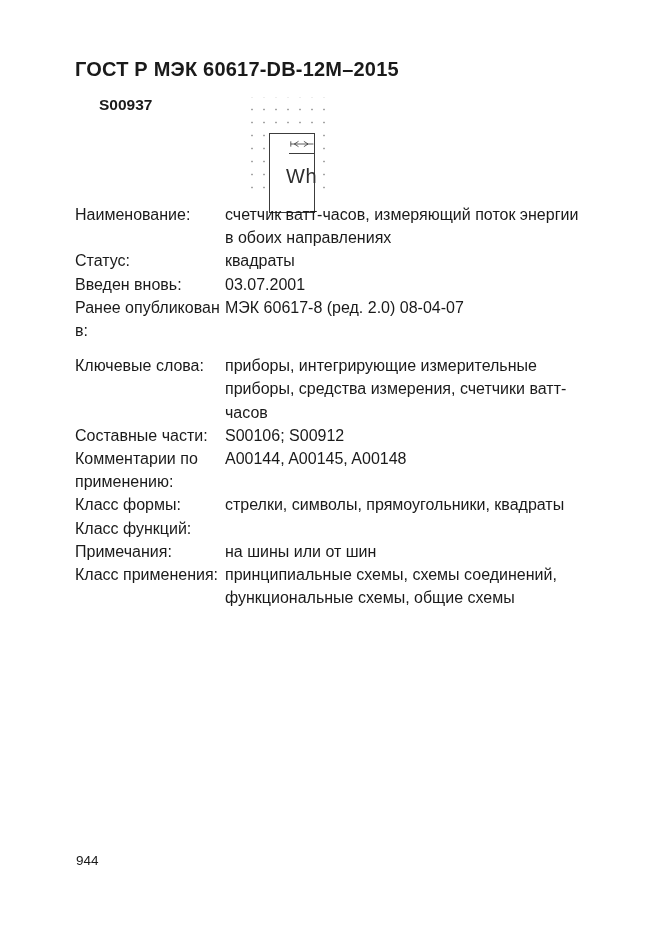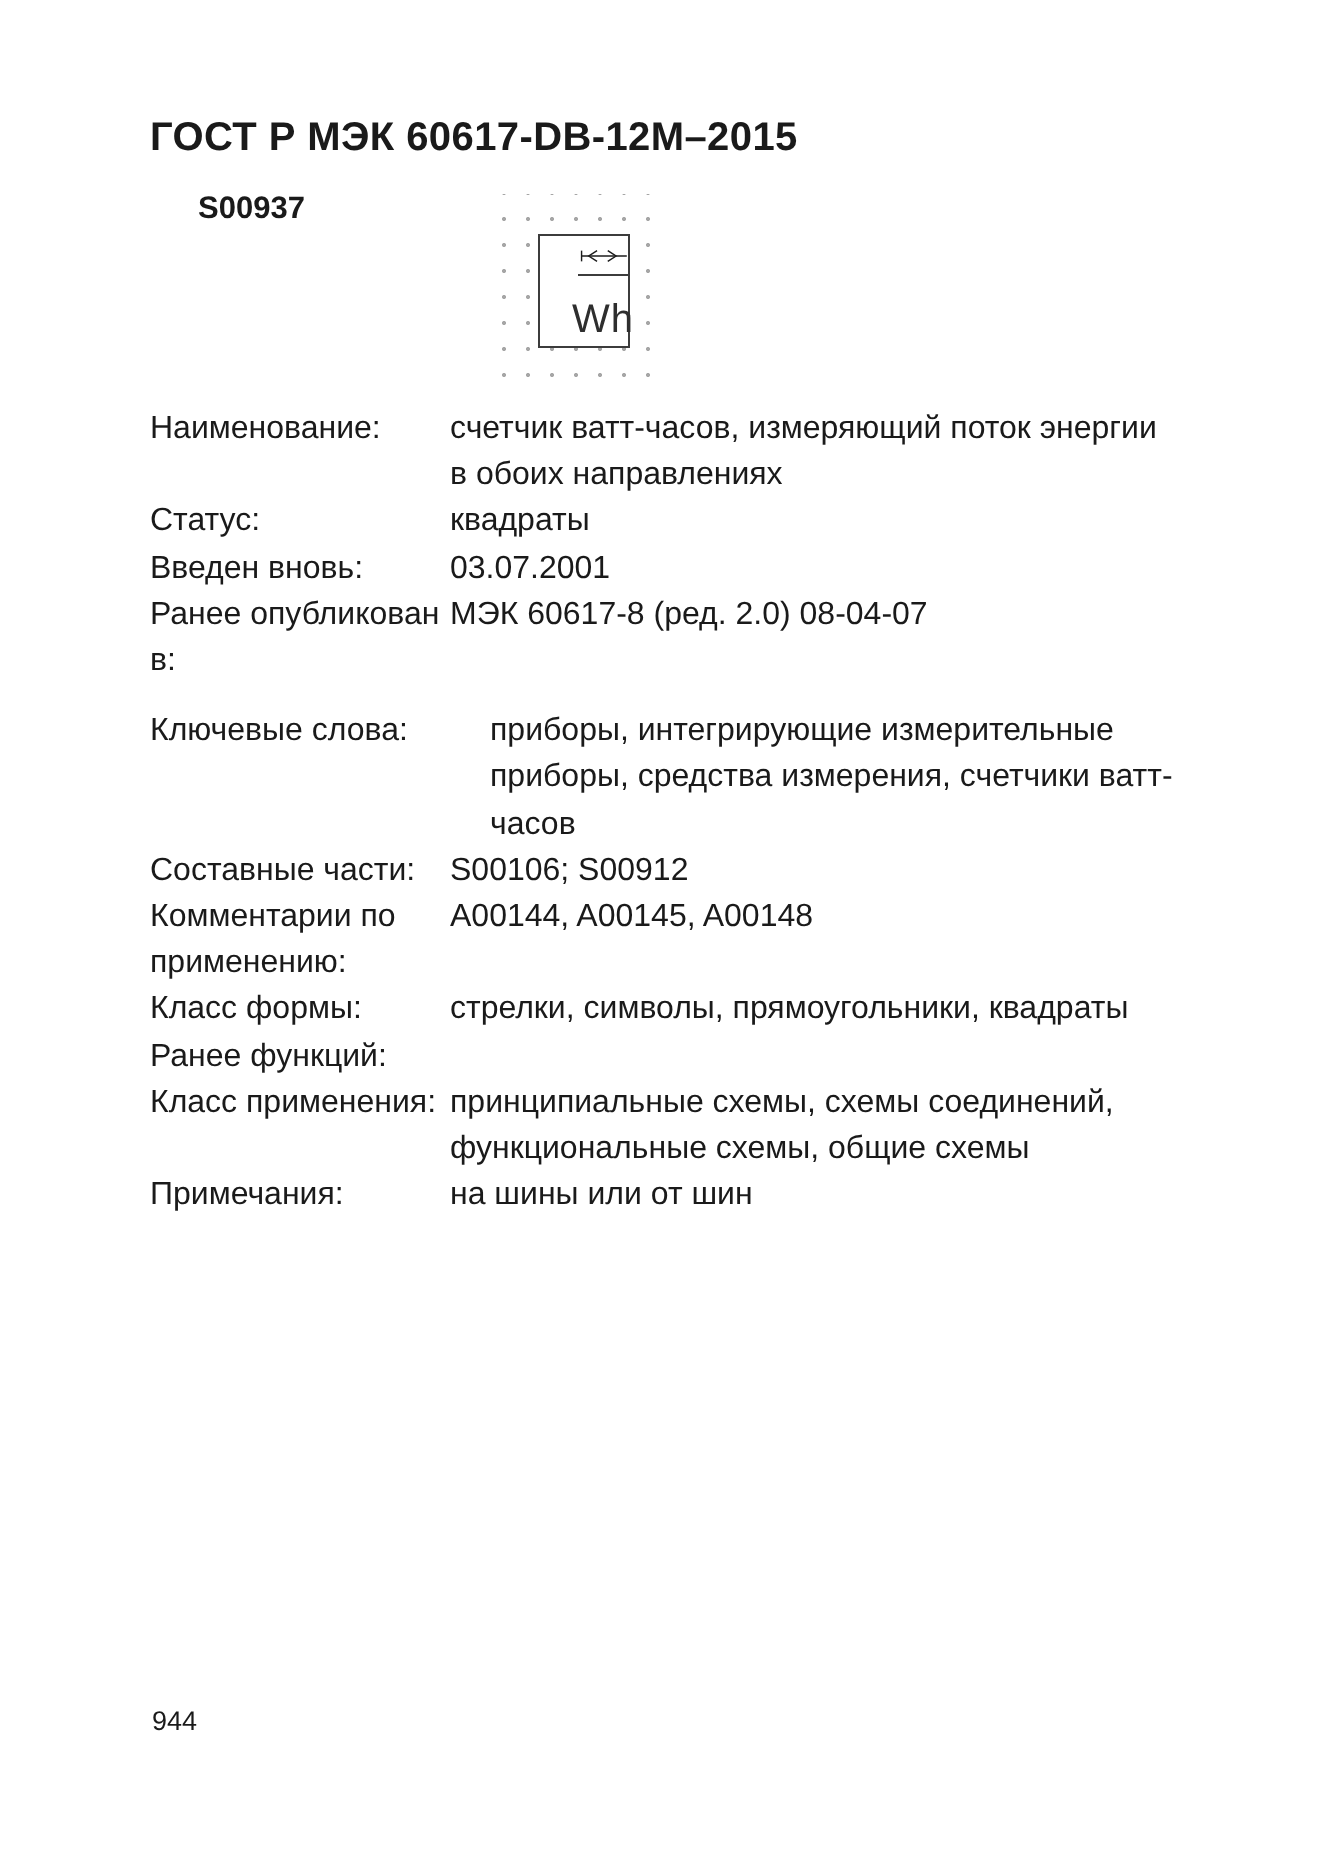--- a/index.html
+++ b/index.html
@@ -39,23 +39,23 @@
     top: 97px;
     width: 88px;
     height: 102px;
     background-image: radial-gradient(circle, #a6a6a6 0.8px, rgba(0,0,0,0) 1.2px);
     background-size: 12px 13px;
     background-position: 1px 6px;
   }
   .symbol-rect {
     position: absolute;
     left: 24px;
-    top: 20px;
+    top: 36px;
     width: 46px;
-    height: 57px;
+    height: 80px;
     border: 1px solid #3c3c3c;
     background: #ffffff;
     box-sizing: border-box;
     padding-left: 19px;
   }
   .symbol-rect .arrow-cell {
     height: 20px;
     border-bottom: 1px solid #3c3c3c;
     box-sizing: border-box;
     display: flex;
@@ -78,21 +78,20 @@
     width: 520px;
     font-size: 16px;
     line-height: 23.2px;
   }
   .row {
     display: grid;
     grid-template-columns: 150px 358px;
   }
   .row.gap {
     margin-top: 12px;
-    gap: 20px;
   }
   .page-number {
     position: absolute;
     left: 76px;
     top: 853px;
     font-size: 13.5px;
   }
 </style>
 </head>
 <body>
@@ -144,25 +143,25 @@
   </div>
   <div class="row">
     <div>Комментарии по применению:</div>
     <div>A00144, A00145, A00148</div>
   </div>
   <div class="row">
     <div>Класс формы:</div>
     <div>стрелки, символы, прямоугольники, квадраты</div>
   </div>
   <div class="row">
-    <div>Ранее функций:</div>
+    <div>Класс функций:</div>
+  </div>
+  <div class="row">
+    <div>Примечания:</div>
+    <div>на шины или от шин</div>
   </div>
   <div class="row">
     <div>Класс применения:</div>
     <div>принципиальные схемы, схемы соединений, функциональные схемы, общие схемы</div>
-  </div>
-  <div class="row">
-    <div>Примечания:</div>
-    <div>на шины или от шин</div>
   </div>
 </div>
 
 <div class="page-number">944</div>
 
 </body></html>

